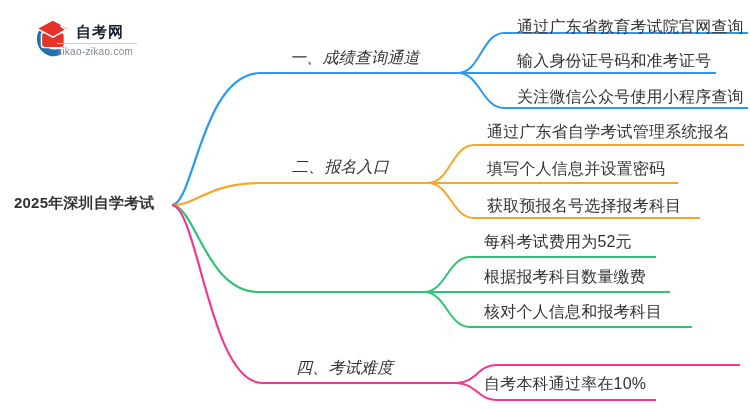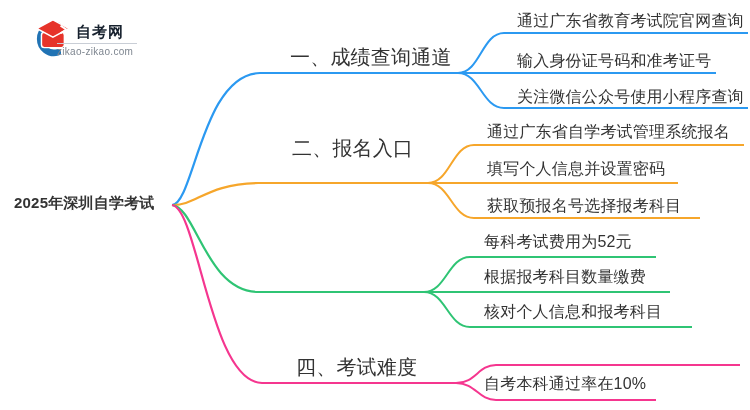--- a/index.html
+++ b/index.html
@@ -19,21 +19,21 @@
   .lines .child-line { stroke-width: 2; }
   .txt {
     position: absolute;
     white-space: nowrap;
     color: #333333;
     font-size: 16px;
     line-height: 19px;
     letter-spacing: 0.2px;
   }
   .root-txt { font-size: 15px; line-height: 22px; font-weight: bold; }
-  .label-txt { font-size: 20px; }
+  .label-txt { font-size: 16px; font-style: italic; }
   
   .logo { position: absolute; left: 28px; top: 16px; width: 130px; height: 46px; }
   .logo-icon { position: absolute; left: 0; top: 2px; }
   .logo-name {
     position: absolute; left: 48px; top: 7px;
     font-size: 15px; font-weight: bold; color: #17212e; letter-spacing: 1px;
   }
   .logo-divider {
     position: absolute; left: 29px; top: 27px; width: 80px; height: 1px;
     background: #c9ced6;
@@ -86,24 +86,24 @@
       <polyline points="33,8 39,12 33,16" fill="none" stroke="#ffffff" stroke-width="2"></polyline>
     </svg>
     <div class="logo-name">自考网</div>
     <div class="logo-divider"></div>
     <div class="logo-url">zikao-zikao.com</div>
   </div>
 
   <div class="txt root-txt" style="left:14px; top:192px;">2025年深圳自学考试</div>
 
   <div class="txt label-txt" style="left:290px; top:48px;">一、成绩查询通道</div>
-  <div class="txt label-txt" style="left:292px; top:139px;text-align:center;">二、报名入口</div>
+  <div class="txt label-txt" style="left:292px; top:157px;text-align:center;">二、报名入口</div>
   <div class="txt label-txt" style="left:296px; top:358px;">四、考试难度</div>
 
-  <div class="txt" style="left:517px; top:11px;">通过广东省教育考试院官网查询</div>
+  <div class="txt" style="left:517px; top:17px;">通过广东省教育考试院官网查询</div>
   <div class="txt" style="left:517px; top:51px;">输入身份证号码和准考证号</div>
   <div class="txt" style="left:517px; top:87px;">关注微信公众号使用小程序查询</div>
 
   <div class="txt" style="left:487px; top:122px;">通过广东省自学考试管理系统报名</div>
   <div class="txt" style="left:487px; top:159px;">填写个人信息并设置密码</div>
   <div class="txt" style="left:487px; top:196px;">获取预报名号选择报考科目</div>
 
   <div class="txt" style="left:484px; top:232px;">每科考试费用为52元</div>
   <div class="txt" style="left:484px; top:267px;">根据报考科目数量缴费</div>
   <div class="txt" style="left:484px; top:302px;">核对个人信息和报考科目</div>

